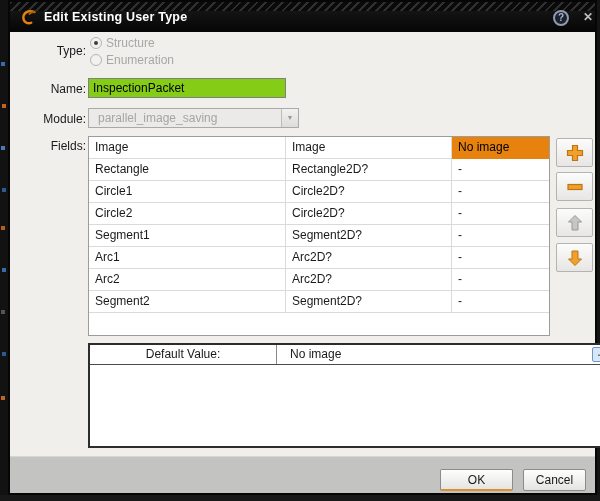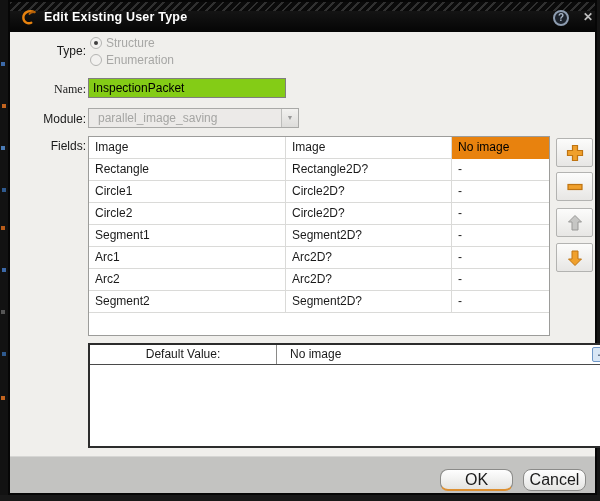--- a/index.html
+++ b/index.html
@@ -41,21 +41,21 @@
     color:#a9b7c9; font-weight:bold; font-size:10px; line-height:12px; text-align:center;
     background:#1c222b;
   }
   .close-btn {
     position:absolute; left:570px; top:7px; width:16px; height:16px;
     color:#bdbdbd; font-weight:bold; font-size:12px; line-height:16px; text-align:center;
   }
 
   .form-label { position:absolute; width:70px; text-align:right; color:#1a1a1a; }
   .lbl-type { left:6px; top:42px; }
-  .lbl-name { left:6px; top:80px;font-family:Liberation Serif, serif; }
+  .lbl-name { left:6px; top:80px; }
   .lbl-module { left:6px; top:110px; }
   .lbl-fields { left:6px; top:137px; }
 
   .radio-row { position:absolute; left:80px; height:14px; display:flex; align-items:center; }
   .radio-row.r1 { top:34px; }
   .radio-row.r2 { top:51px; }
   .radio-circle {
     width:12px; height:12px; border-radius:50%;
     border:1px solid #b4b4b2; background:#f2f1ef; margin-right:4px; position:relative;
   }
@@ -120,22 +120,22 @@
     color:#2a3b52; font-size:9px; line-height:11px; text-align:center; font-weight:bold;
   }
 
   
   .footer {
     position:absolute; left:0; top:454px; width:585px; height:37px;
     background:#c3c3c1; border-top:1px solid #d6d6d4;
   }
   .btn {
     position:absolute; top:12px; height:22px;
-    background:linear-gradient(#fefefe,#e4e4e2); border:1px solid #8b8b89; border-radius:8px;
-    font-family:"Liberation Sans",sans-serif; font-size:16px; color:#1a1a1a; text-align:center;
+    background:linear-gradient(#fefefe,#e4e4e2); border:1px solid #8b8b89; border-radius:2px;
+    font-family:"Liberation Sans",sans-serif; font-size:12px; color:#1a1a1a; text-align:center;
   }
   .btn-ok { left:430px; width:73px; border-bottom:2px solid #dd9032; }
   .btn-cancel { left:513px; width:63px; }
 </style>
 </head>
 <body>
 
 <div class="desktop-strip-left">
   <div class="speck" style="left:1px; top:62px;  background:#3c69a8;"></div>
   <div class="speck" style="left:2px; top:104px; background:#c2641f;"></div>

